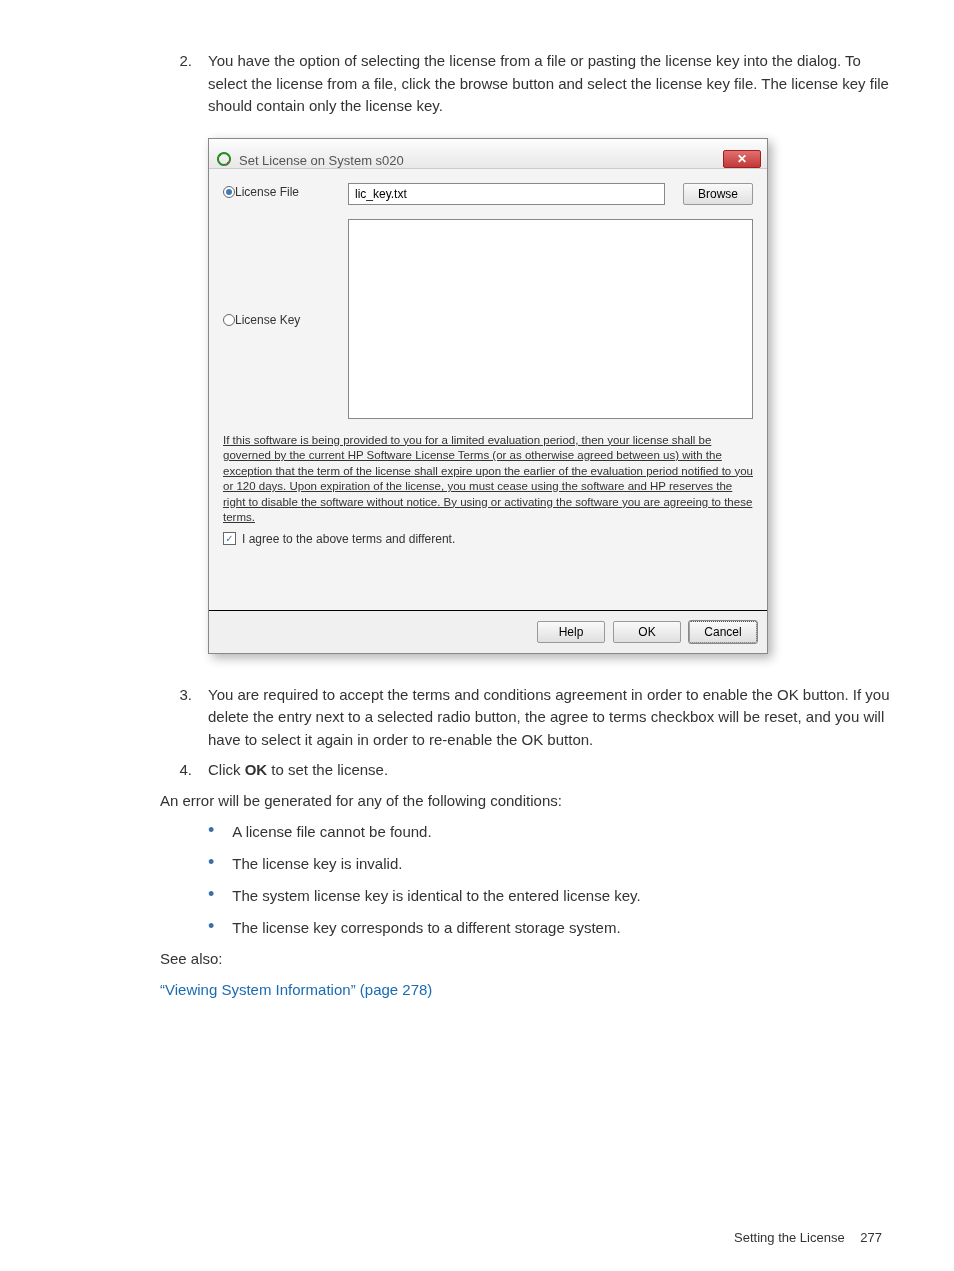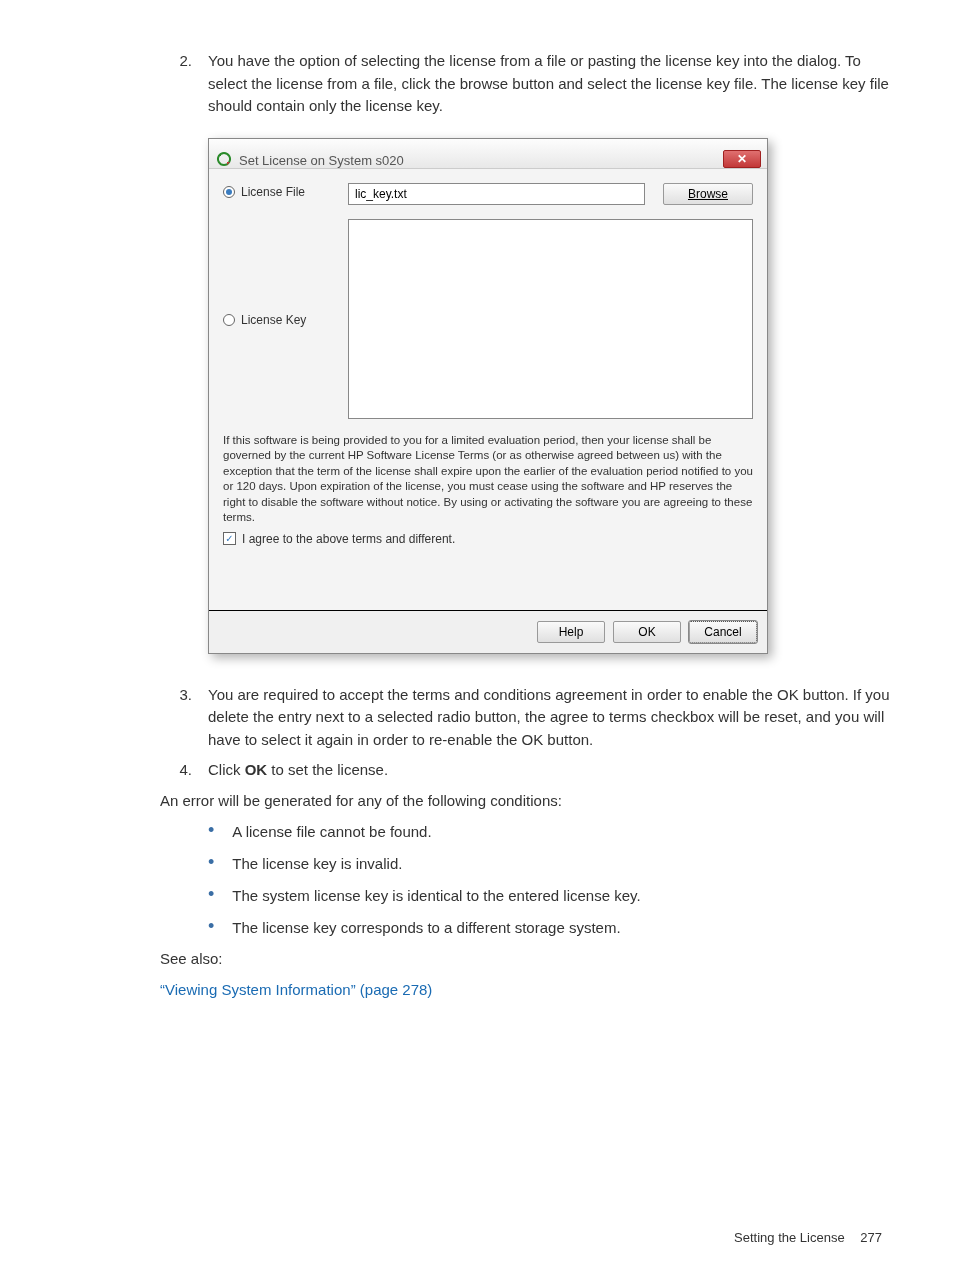--- a/index.html
+++ b/index.html
@@ -88,21 +88,20 @@
     }
     .license-row {
       display: flex;
       align-items: flex-start;
       margin-bottom: 14px;
     }
     .radio-label-col {
       width: 125px;
       display: flex;
       align-items: center;
-      gap: 6px;
       padding-top: 2px;
     }
     .radio-dot {
       width: 12px;
       height: 12px;
       border-radius: 50%;
       border: 1px solid #666;
       background: #fff;
       display: flex;
       align-items: center;
@@ -121,45 +120,45 @@
       height: 22px;
       border: 1px solid #888;
       background: #fff;
       padding: 2px 6px;
       font-size: 12px;
       font-family: inherit;
       margin-right: 18px;
     }
     .browse-btn {
       height: 22px;
-      padding: 0 24px;
+      padding: 0 14px;
       font-size: 12px;
       background: linear-gradient(#fafafa, #e0e0e0);
       border: 1px solid #999;
       border-radius: 2px;
-      text-decoration: underline;
     }
     .license-key-textarea {
       flex: 1;
       height: 200px;
       border: 1px solid #888;
       background: #fff;
       resize: none;
       font-size: 12px;
       font-family: inherit;
       padding: 4px;
     }
     .license-key-row {
       align-items: center;
     }
     .terms-text {
       color: #333;
       font-size: 11.5px;
       line-height: 1.35;
       margin-top: 8px;
+      text-decoration: underline;
     }
     .agree-row {
       display: flex;
       align-items: center;
       gap: 6px;
       margin-top: 6px;
       font-size: 12px;
     }
     .checkbox {
       width: 13px;

